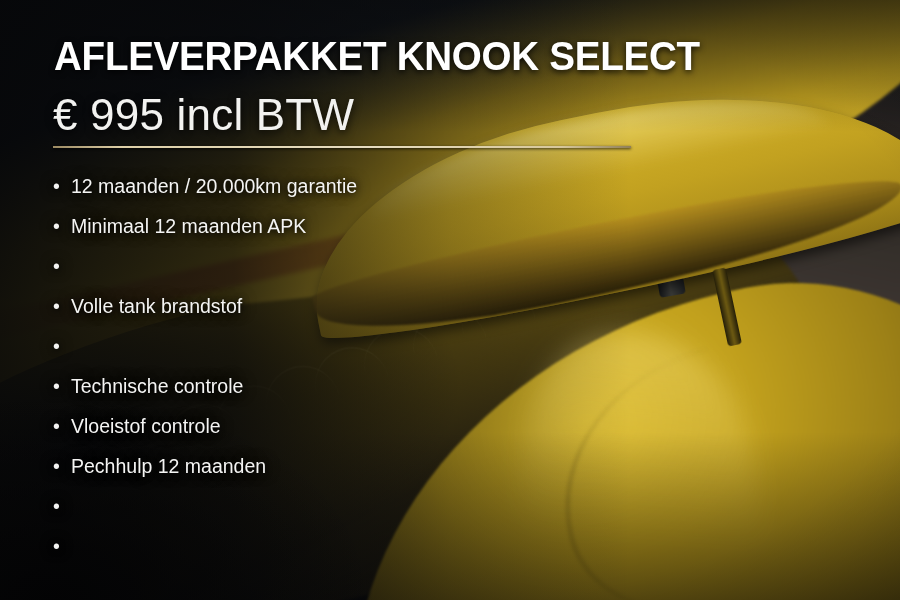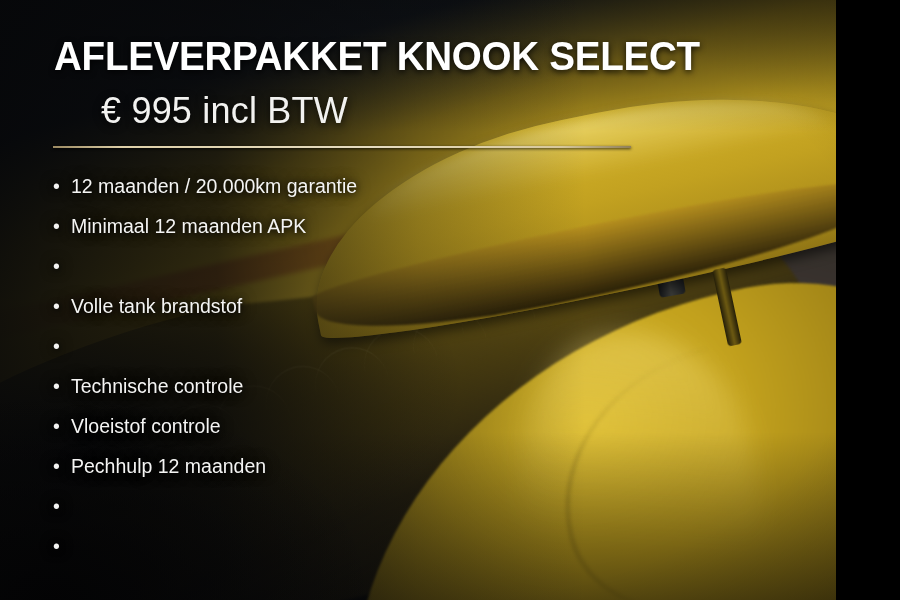--- a/index.html
+++ b/index.html
@@ -5,21 +5,21 @@
   * { margin:0; padding:0; box-sizing:border-box; }
   html, body {
     width:900px; height:600px;
     overflow:hidden;
     background:#000;
     font-family:"Liberation Sans", sans-serif;
   }
 
   #stage {
     position:relative;
-    width:836px; height:600px;
+    width:900px; height:600px;
     overflow:hidden;
     background:#14181d;
   }
 
   
   .bg { position:absolute; inset:0; overflow:hidden; }
 
   
   .bg-base {
     position:absolute; inset:0;
@@ -185,27 +185,26 @@
     white-space:nowrap;
     transform:scaleX(.965);
     transform-origin:left center;
     text-shadow:0 2px 7px rgba(0,0,0,.85);
   }
 
   .price {
     position:absolute;
     left:53px; top:93px;
     color:#f2f2f0;
-    font-size:36px;
+    font-size:44px;
     font-weight:300;
     line-height:1;
     white-space:nowrap;
     letter-spacing:.2px;
     text-shadow:0 2px 8px rgba(0,0,0,.9);
-    margin-left:48px;
   }
 
   .divider {
     position:absolute;
     left:53px; top:146px;
     width:578px; height:2px;
     background:linear-gradient(90deg, #9c8a62 0%, #ded0a8 12%, #e6dcc0 55%, #d6c79c 88%, #8f7f59 100%);
     box-shadow:0 1px 3px rgba(0,0,0,.8);
   }
 

